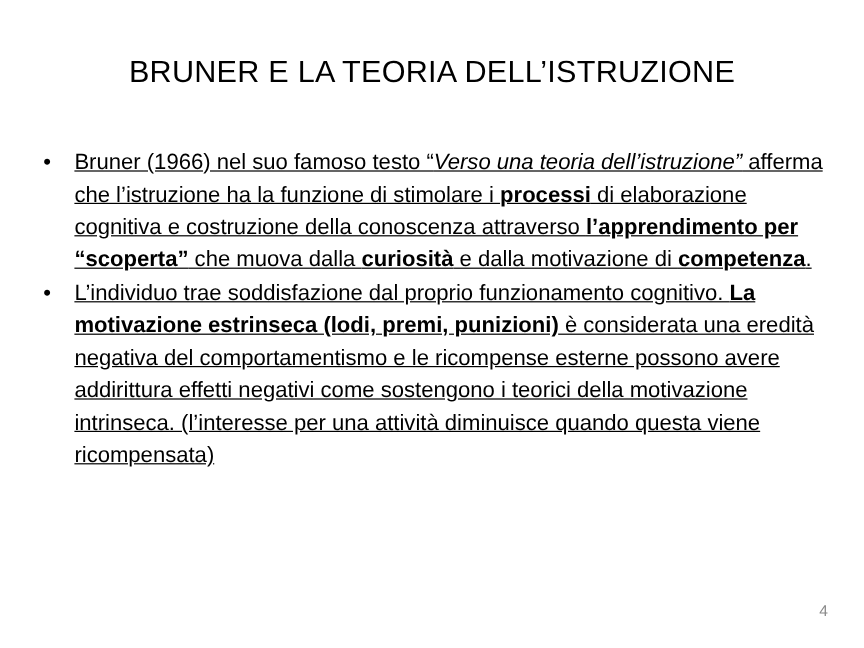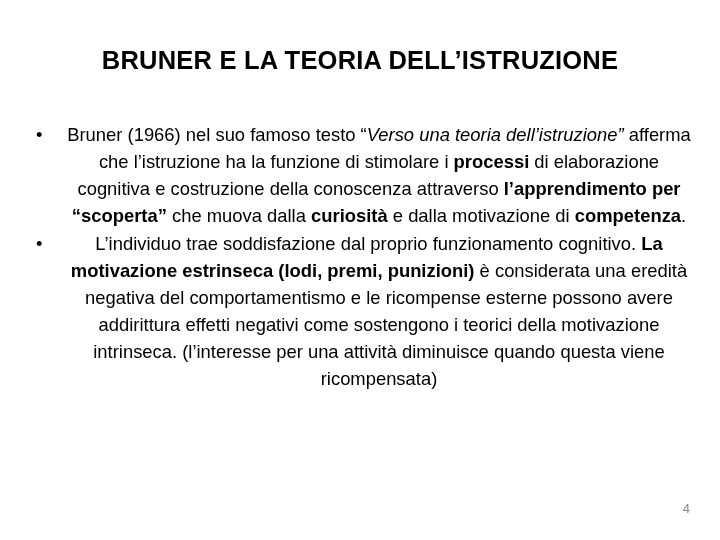--- a/index.html
+++ b/index.html
@@ -20,21 +20,21 @@
     height: 540px;
     box-sizing: border-box;
   }
   .slide-title {
     position: absolute;
     top: 46px;
     left: 0;
     width: 720px;
     text-align: center;
     font-size: 25.5px;
-    font-weight: bold;
+    font-weight: normal;
     letter-spacing: 0.2px;
     white-space: nowrap;
   }
   .body-block {
     position: absolute;
     top: 122px;
     left: 36px;
     width: 660px;
   }
   .bullet {
@@ -46,21 +46,22 @@
   }
   .bullet-marker {
     flex: 0 0 auto;
     width: 26px;
     text-align: left;
     font-size: 18.4px;
     line-height: 1.46;
   }
   .bullet-text {
     flex: 1 1 auto;
-    text-align: center;
+    text-align: left;
+    text-decoration: underline;
   }
   .b { font-weight: bold; }
   .i { font-style: italic; }
   .page-number {
     position: absolute;
     right: 30px;
     bottom: 24px;
     font-size: 13px;
     color: #8a8a8a;
   }

